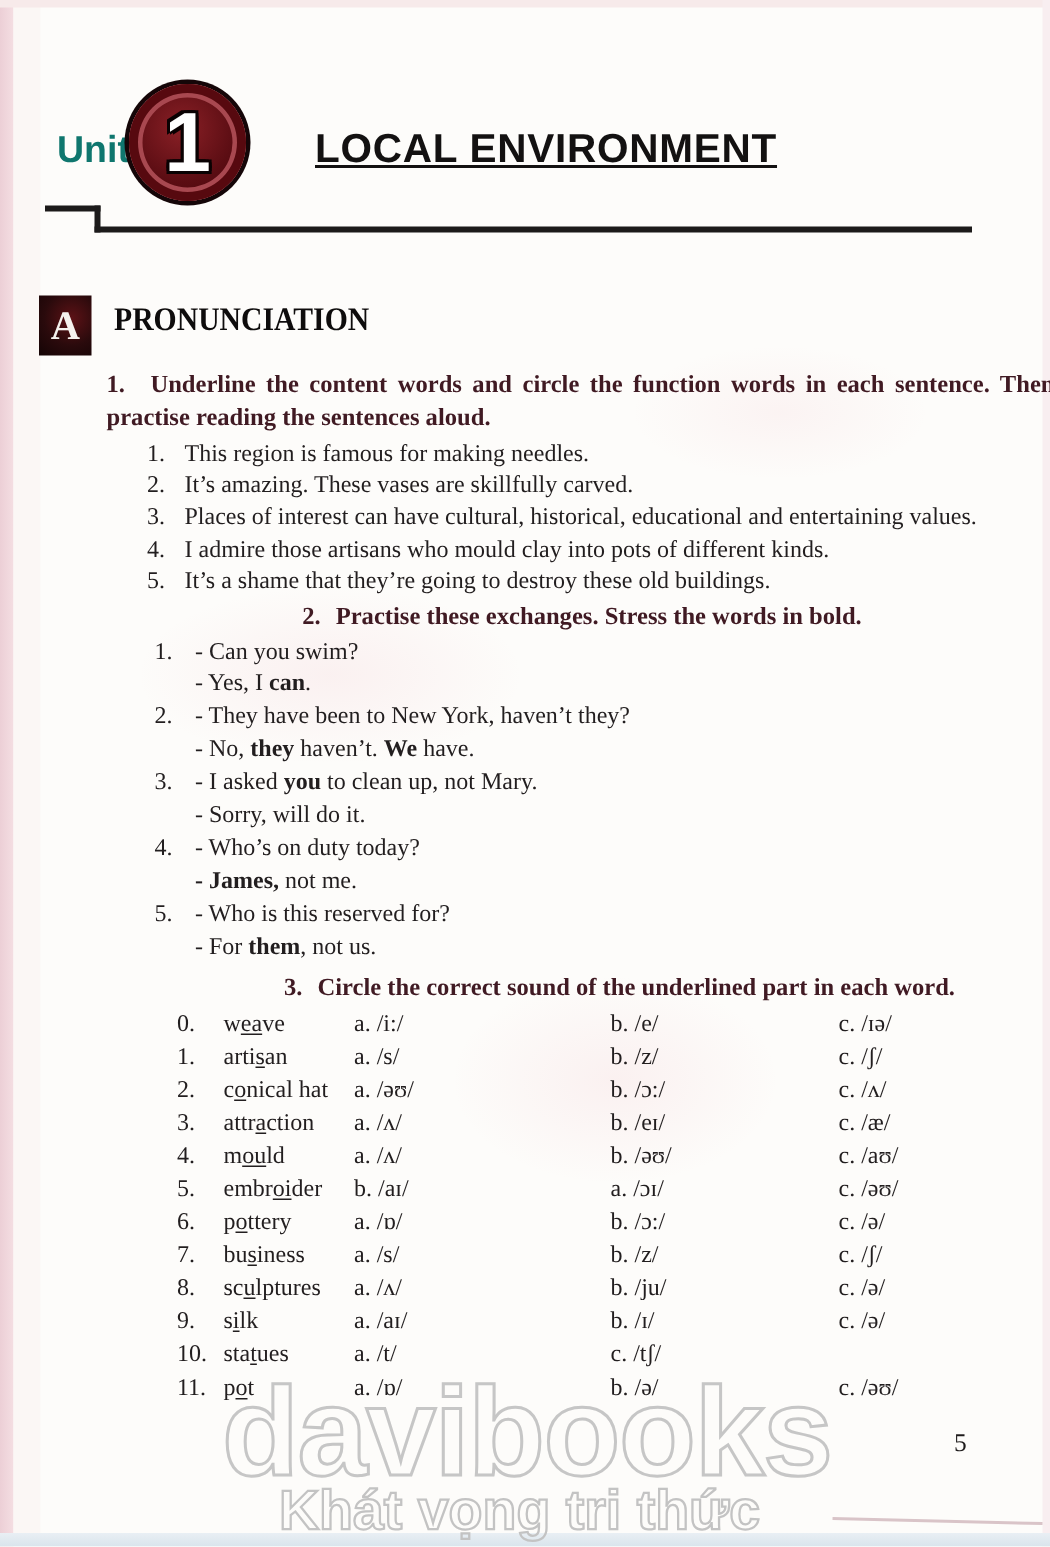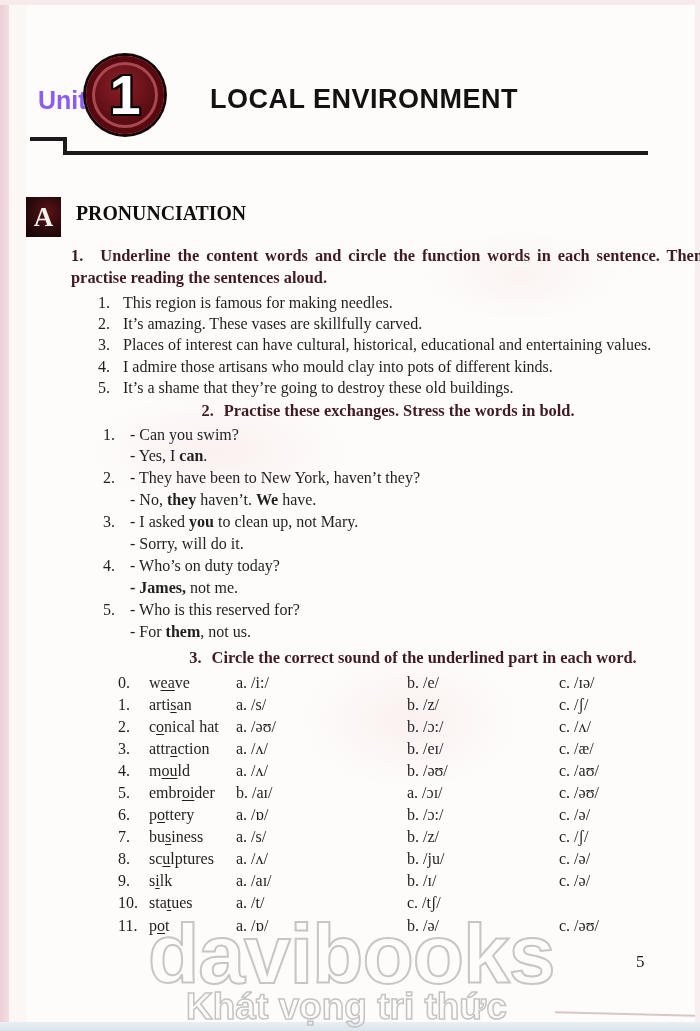--- a/index.html
+++ b/index.html
@@ -17,33 +17,33 @@
   .edge-top    { position:absolute; left:0; top:0; width:100%; height:5px; background:#f7eaea; }
   .edge-right  { position:absolute; right:0; top:0; width:5px; height:100%; background:#f8eef0; }
   .edge-bottom { position:absolute; left:0; bottom:0; width:100%; height:9px; background:linear-gradient(180deg,#e9eff4,#d9e4ec); }
   .stray-line  { position:absolute; left:555px; top:1013px; width:140px; height:2px; background:#d9c4c8; transform:rotate(1.4deg); }
   .blotch { position:absolute; border-radius:50%; pointer-events:none; }
   .blotch.b1 { left:90px; top:390px; width:260px; height:120px; background:radial-gradient(ellipse, rgba(228,140,155,.10), rgba(228,140,155,0) 70%); }
   .blotch.b2 { left:300px; top:650px; width:220px; height:140px; background:radial-gradient(ellipse, rgba(228,140,155,.10), rgba(228,140,155,0) 70%); }
   .blotch.b3 { left:420px; top:230px; width:200px; height:90px;  background:radial-gradient(ellipse, rgba(228,140,155,.08), rgba(228,140,155,0) 70%); }
 
   
-  .unit-label { position:absolute; left:38px; top:86px; font-family:"Liberation Sans",sans-serif; font-weight:bold; font-size:25px; color:#8b5cf6; }
+  .unit-label { position:absolute; left:38px; top:86px; font-family:"Liberation Sans",sans-serif; font-weight:bold; font-size:25px; color:#0f766e; }
   .unit-circle {
     position:absolute; left:86px; top:56px; width:78px; height:78px; border-radius:50%;
     background:radial-gradient(circle at 45% 38%, #8a2026 0%, #5b0d13 55%, #420309 100%);
     box-shadow:0 0 0 3px #150608, inset 0 0 0 6px #57090f, inset 0 0 0 9px #a84850;
     display:flex; align-items:center; justify-content:center; z-index:3;
   }
   .unit-circle .digit {
     font-family:"Liberation Sans",sans-serif; font-weight:bold; font-size:56px; color:#fff; line-height:1;
     text-shadow:-2px 0 0 #0a0203, 2px 0 0 #0a0203, 0 -2px 0 #0a0203, 0 2px 0 #0a0203,
                 -2px -2px 0 #0a0203, 2px 2px 0 #0a0203, -2px 2px 0 #0a0203, 2px -2px 0 #0a0203;
   }
-  .page-title { position:absolute; left:210px; top:84px; font-family:"Liberation Sans",sans-serif; font-weight:bold; font-size:27px; letter-spacing:.5px; color:#131111; }
+  .page-title { position:absolute; left:210px; top:84px; font-family:"Liberation Sans",sans-serif; font-weight:bold; font-size:27px; letter-spacing:.5px; color:#131111;text-decoration:underline; }
   .rule-a { position:absolute; left:30px; top:137px; width:37px; height:4px; background:#1c1a1a; }
   .rule-v { position:absolute; left:63px; top:137px; width:4px;  height:18px; background:#1c1a1a; }
   .rule-b { position:absolute; left:63px; top:151px; width:585px; height:4px; background:#1c1a1a; }
 
   
   .sec-badge {
     position:absolute; left:26px; top:197px; width:35px; height:40px;
     background:radial-gradient(circle at 62% 38%, #5c1216 0%, #2a0a0c 55%, #140405 100%);
     display:flex; align-items:center; justify-content:center;
   }

